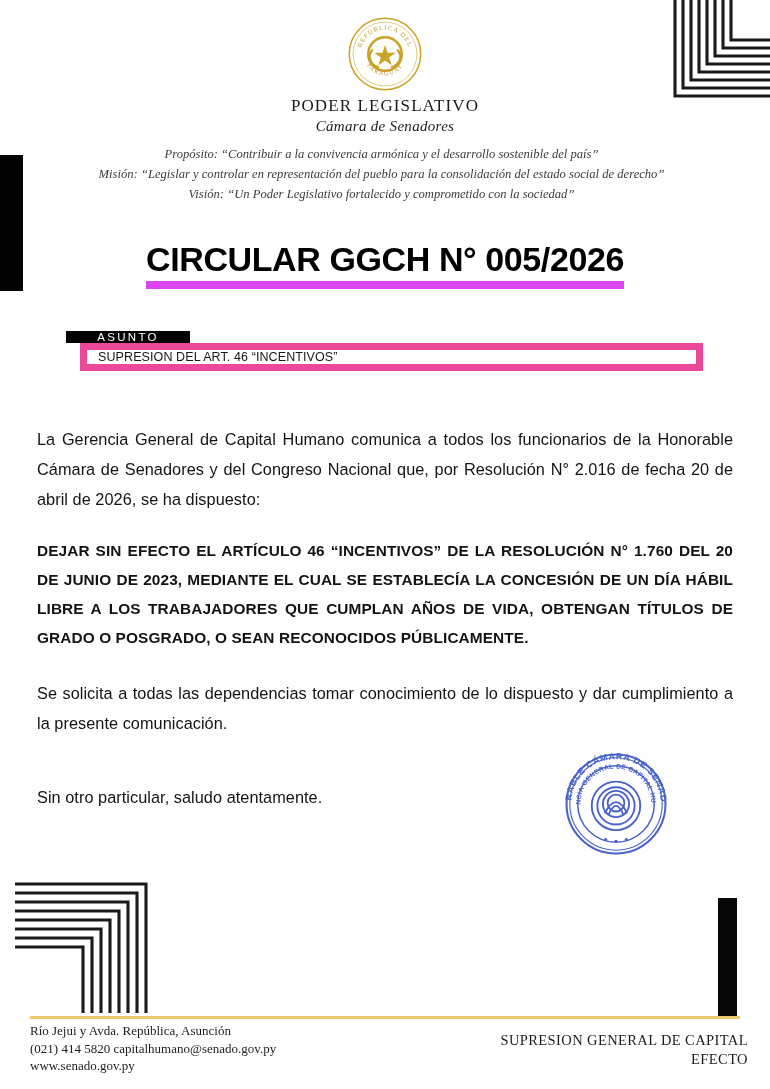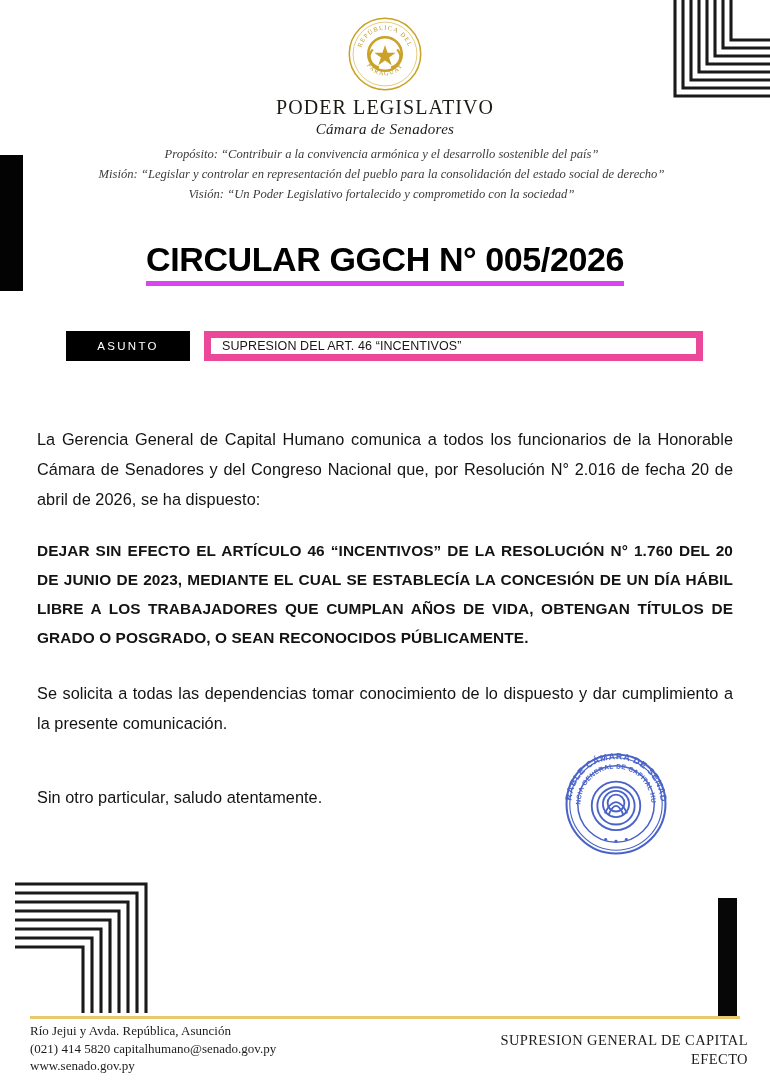--- a/index.html
+++ b/index.html
@@ -67,21 +67,21 @@
     right: 0;
     text-align: center;
     padding-top: 16px;
   }
   .emblem {
     display: block;
     margin: 0 auto;
   }
   .org-name {
     font-family: "Liberation Serif", serif;
-    font-size: 20px;
+    font-size: 17px;
     letter-spacing: 1.1px;
     color: #1a1a16;
     margin-top: 4px;
     font-weight: normal;
   }
   .org-sub {
     font-family: "Liberation Serif", serif;
     font-style: italic;
     font-size: 15px;
     color: #1a1a16;
@@ -111,33 +111,34 @@
     left: 0;
     right: 0;
     text-align: center;
     font-family: "Liberation Sans", sans-serif;
     font-weight: bold;
     font-size: 34px;
     letter-spacing: -0.4px;
     color: #000;
   }
   .title span {
-    border-bottom: 5px solid #d946ef;
+    border-bottom: 8px solid #d946ef;
     padding-bottom: 3px;
   }
 
   
   .asunto-row {
     position: absolute;
     top: 331px;
     left: 66px;
     width: 637px;
-    height: 30px;
+    height: 24px;
     display: flex;
     align-items: stretch;
+    flex-direction: column;
   }
   .asunto-label {
     width: 124px;
     background: #000000;
     color: #ffffff;
     font-size: 11.5px;
     letter-spacing: 2.3px;
     display: flex;
     align-items: center;
     justify-content: center;

